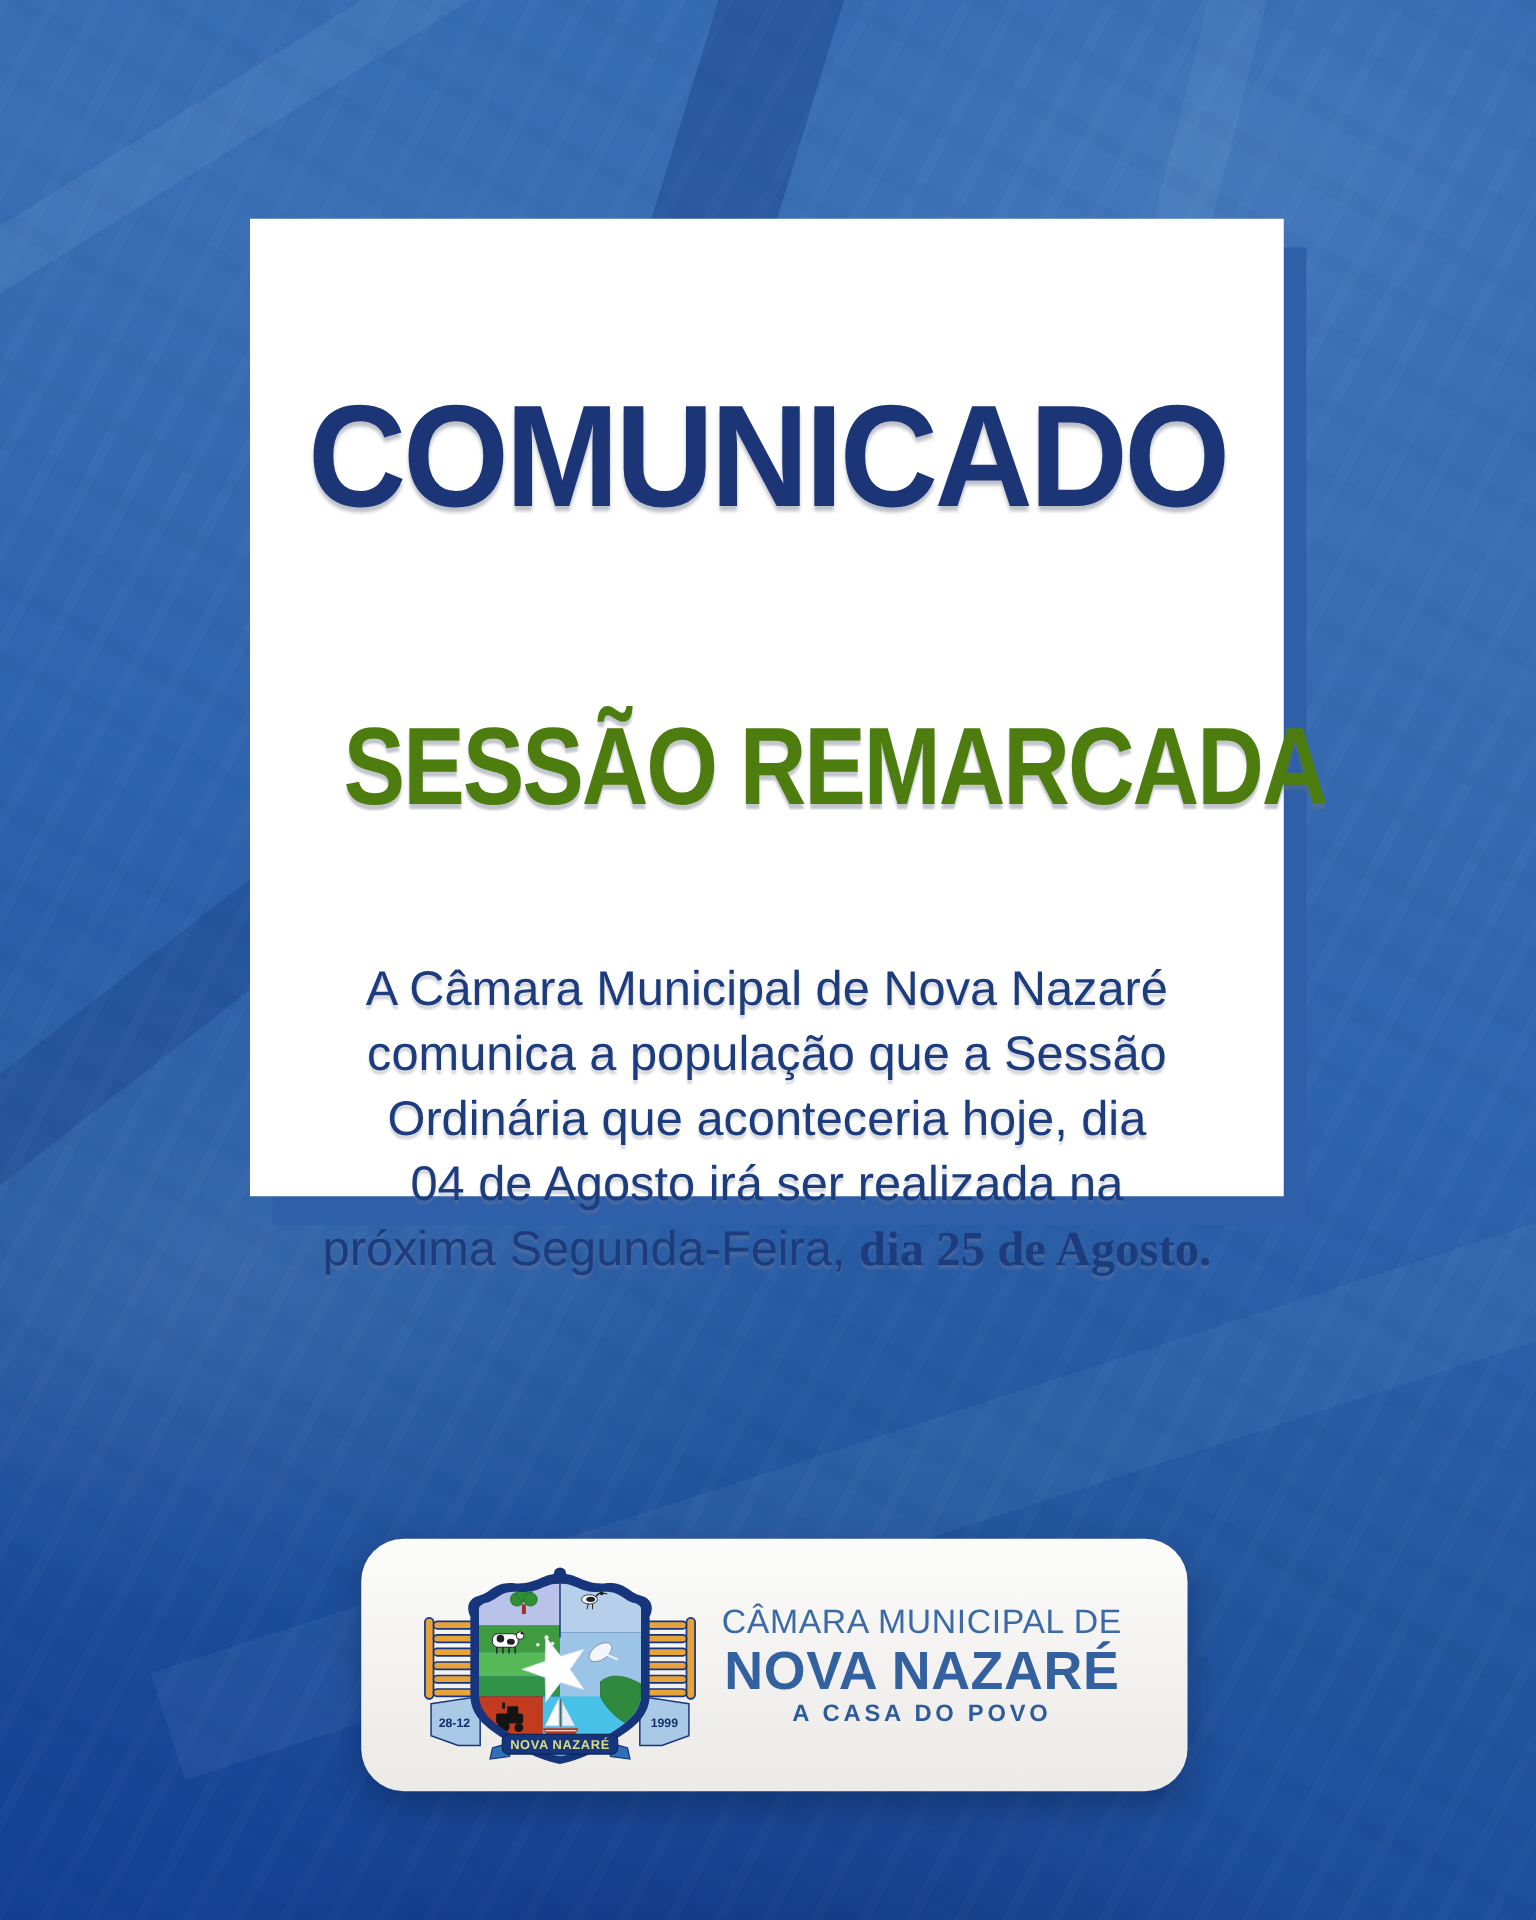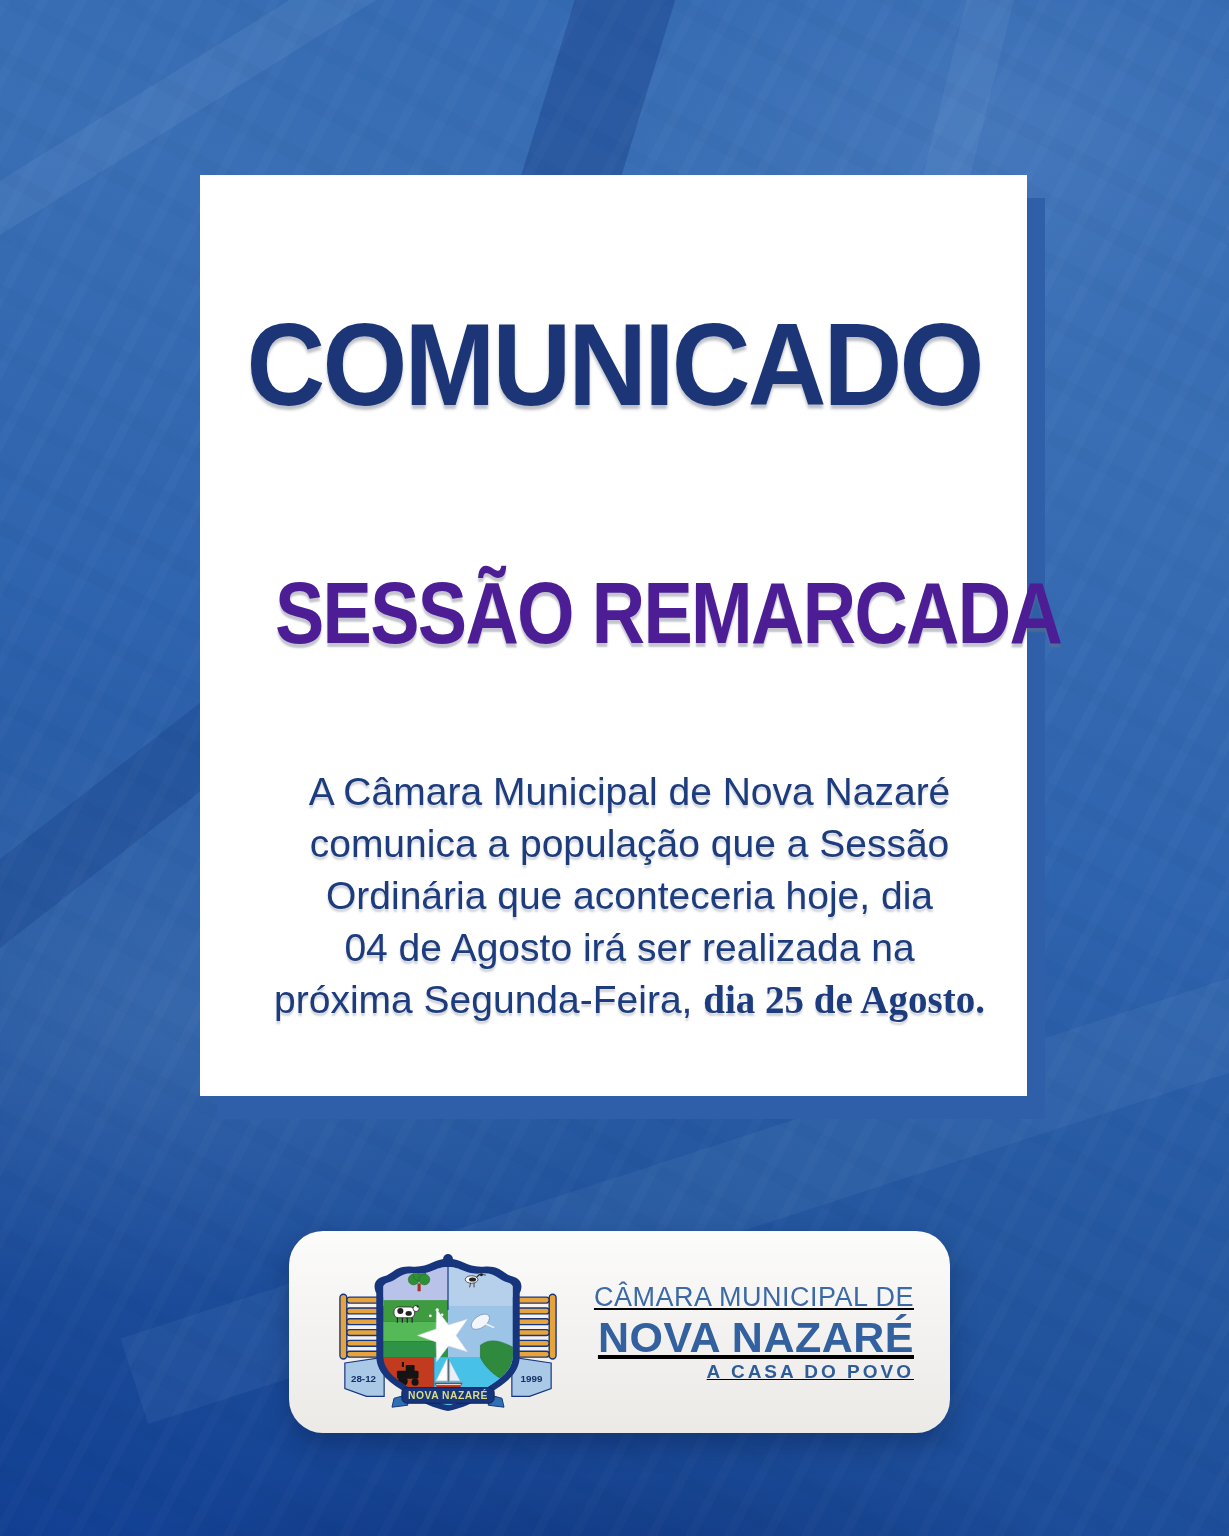--- a/index.html
+++ b/index.html
@@ -24,49 +24,49 @@
   }
   .streak{position:absolute;}
   .streak.s1{left:470px;top:-140px;width:96px;height:980px;background:rgba(12,48,118,0.30);transform:rotate(17deg);}
   .streak.s2{left:-120px;top:520px;width:70px;height:900px;background:rgba(14,52,124,0.25);transform:rotate(52deg);}
   .streak.s3{left:900px;top:-80px;width:46px;height:700px;background:rgba(150,185,230,0.10);transform:rotate(14deg);}
   .streak.s4{left:100px;top:1120px;width:1400px;height:90px;background:rgba(150,190,235,0.08);transform:rotate(-18deg);}
   .streak.s5{left:-60px;top:60px;width:520px;height:46px;background:rgba(160,195,235,0.10);transform:rotate(-32deg);}
 
   
   .card{
-    position:absolute;left:200px;top:175px;width:827px;height:921px;
+    position:absolute;left:200px;top:175px;width:827px;height:782px;
     background:#ffffff;
     box-shadow:18px 23px 0 0 #2e5fa8;
   }
   .card h1,.card h2{margin:0;position:absolute;left:0;width:100%;text-align:center;white-space:nowrap;}
   .title-inner,.subtitle-inner{display:inline-block;transform-origin:50% 50%;}
   .card h1{top:132px;font-size:116px;line-height:1;font-weight:bold;color:#1b3576;
     letter-spacing:-3px;text-shadow:0 4px 3px rgba(110,116,132,0.45);}
   .card h1 .title-inner{transform:scaleX(0.94);}
-  .card h2{top:394px;font-size:88px;line-height:1;font-weight:bold;color:#4c1d95;
+  .card h2{top:394px;font-size:88px;line-height:1;font-weight:bold;color:#4d7c0f;
     letter-spacing:-2px;text-shadow:0 4px 2px rgba(110,116,132,0.42);}
   .card h2 .subtitle-inner{transform:scaleX(0.84);}
   .card .body{
-    position:absolute;left:16px;top:591px;width:100%;margin:0;
+    position:absolute;left:0;top:591px;width:100%;margin:0;
     text-align:center;font-size:39px;line-height:52px;color:#1d3c7e;
     text-shadow:0 3px 2px rgba(120,126,142,0.35);
   }
   .card .body strong{font-weight:bold;font-family:Liberation Serif, serif;}
 
   
   .pill{
     position:absolute;left:289px;top:1231px;width:661px;height:202px;
     border-radius:34px;
     background:linear-gradient(180deg,#fcfcfb 0%,#f2f1ef 55%,#eceae7 100%);
     box-shadow:0 12px 26px rgba(2,20,60,0.35);
     display:flex;align-items:center;
   }
   .crest{flex:0 0 auto;margin-left:46px;margin-top:4px;}
-  .org{flex:1 1 auto;text-align:right;padding-right:36px;line-height:1;text-decoration:underline;}
+  .org{flex:1 1 auto;text-align:center;padding-right:36px;line-height:1;}
   .org-l1{font-size:27px;letter-spacing:0.5px;color:#3c6aa7;}
   .org-l2{font-size:43px;font-weight:bold;letter-spacing:0.5px;color:#33609e;margin-top:5px;}
   .org-l3{font-size:19px;font-weight:bold;letter-spacing:3px;color:#2e5c99;margin-top:3px;}
 </style>
 </head>
 <body>
 
 <div class="stage">
 
   <div class="bg"></div>

